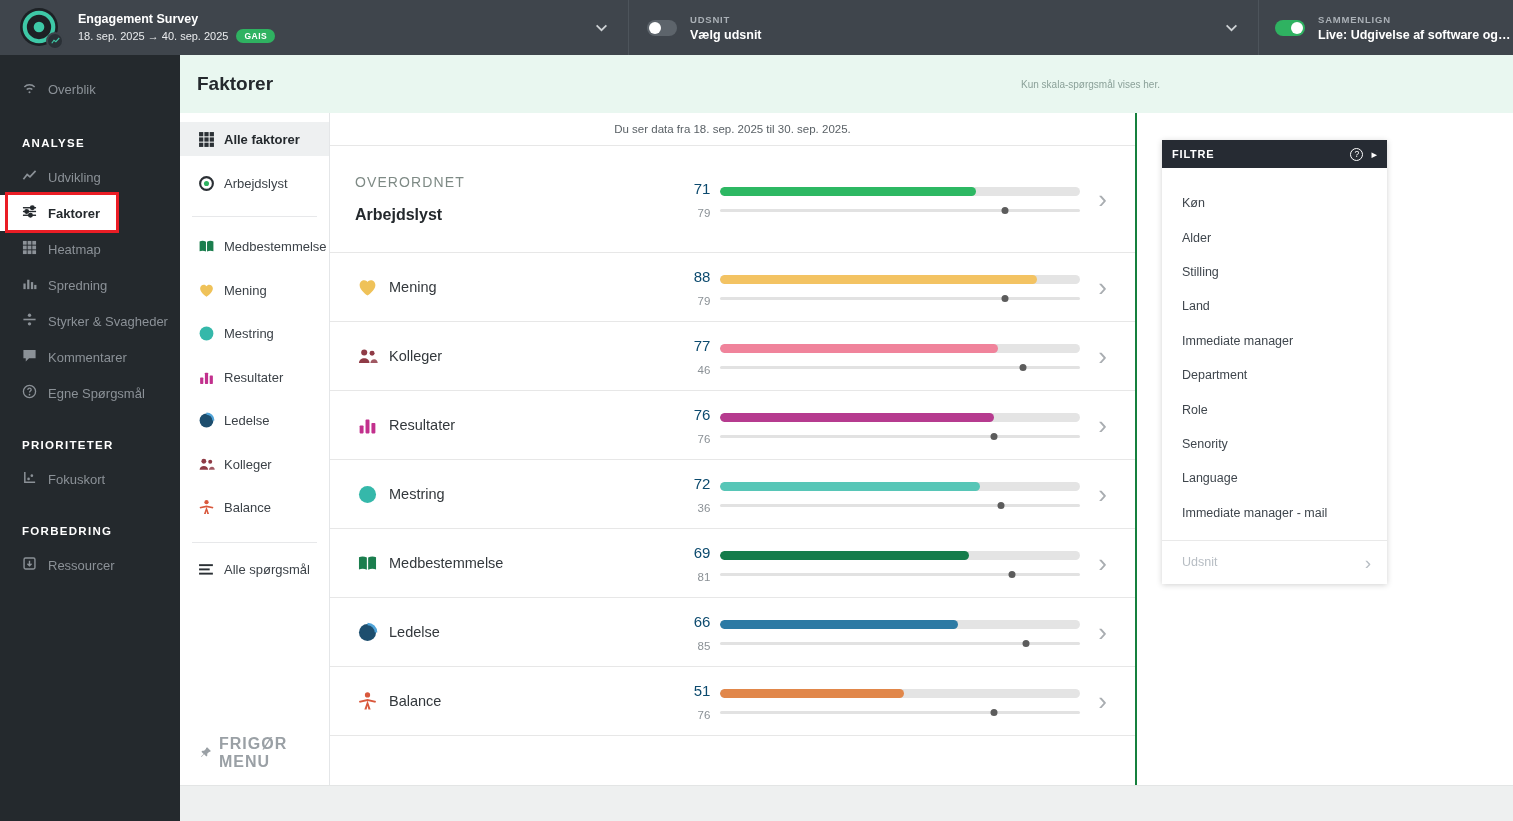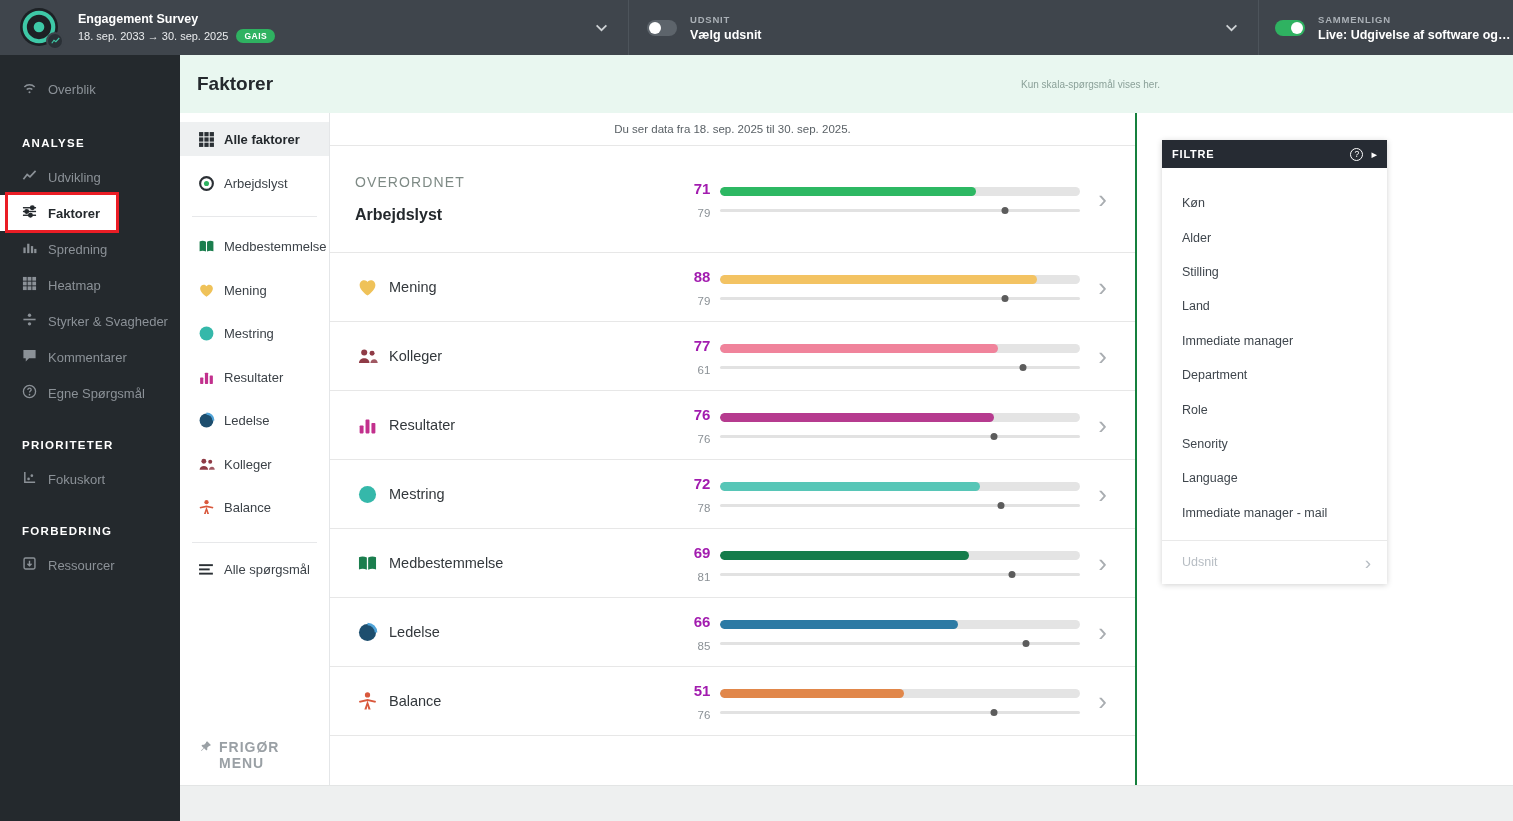--- a/index.html
+++ b/index.html
@@ -46,36 +46,36 @@
   
   .submenu{position:absolute;left:180px;top:113px;width:150px;bottom:36px;background:#fff;border-right:1px solid #e4e6e8;padding-top:9px;font-size:13px;color:#3c4248}
   .sub-item{display:flex;align-items:center;gap:9px;height:34px;padding-left:17px;cursor:pointer;white-space:nowrap}
   .sub-item.active{background:#eef0f1;font-weight:bold;color:#24292d}
   .sub-item.tall{height:43.5px}
   .sub-item.mt{margin-top:10px}
   .sub-ic{display:inline-flex;width:18px;height:18px;align-items:center;justify-content:center;flex:0 0 auto}
   .sub-ic svg{width:17px;height:17px}
   .sub-div{height:1px;background:#e7e8ea;margin:16px 12px 8px 12px}
   .sub-div.b{margin:12px 12px 10px 12px}
-  .sub-footer{position:absolute;bottom:14px;left:20px;display:flex;align-items:flex-start;gap:7px;font-size:14px;letter-spacing:1px;color:#9aa0a5;font-weight:bold;cursor:pointer}
+  .sub-footer{position:absolute;bottom:14px;left:20px;display:flex;align-items:center;gap:7px;font-size:16px;letter-spacing:1px;color:#9aa0a5;font-weight:bold;cursor:pointer}
   .sub-footer svg{width:12px;height:12px}
 
   
   .list-col{position:absolute;left:330px;top:113px;width:807px;bottom:36px;background:#fff;border-right:2px solid #15803d}
   .date-note{height:33px;display:flex;align-items:center;justify-content:center;font-size:11.5px;color:#5a6166;border-bottom:1px solid #e7e7e7}
   .frow{display:flex;align-items:center;height:69px;border-bottom:1px solid #e7e7e7;padding:0 28px 0 25px;cursor:pointer;background:#fff}
   .frow.first{height:107px}
   .row-icon{width:24px;height:24px;margin-right:10px;display:flex;align-items:center;justify-content:center;flex:0 0 auto}
   .row-icon svg{width:21px;height:21px}
   .row-name{flex:1;min-width:0}
   .overall-label{font-size:14px;letter-spacing:1.1px;color:#7e8a85;margin-bottom:16px}
   .row-title{font-size:14.5px;color:#33383c}
   .row-title.big{font-size:16px;font-weight:bold;color:#24292d}
   .score-block{width:55px;text-align:right;margin-right:10px;flex:0 0 auto}
-  .score{font-size:15px;font-weight:bold;color:#a21caf}
+  .score{font-size:15px;font-weight:normal;color:#0c4a6e}
   .bench{font-size:11.5px;color:#8b9196;margin-top:10px}
   .bar-block{width:360px;flex:0 0 auto}
   .bar-track{height:9px;border-radius:5px;background:#e4e4e4;overflow:hidden}
   .bar-fill{height:100%;border-radius:5px}
   .bench-track{height:3px;border-radius:2px;background:#e2e2e2;margin-top:13px;position:relative}
   .bench-dot{position:absolute;top:-2px;width:7px;height:7px;border-radius:50%;background:#5c5c5c;transform:translateX(-50%)}
   .row-chev{margin-left:auto;padding-left:18px;font-size:26px;color:#a9adb1;line-height:1;font-weight:normal}
 
   
   .filter-panel{position:absolute;left:1162px;top:140px;width:225px;background:#fff;box-shadow:0 1px 6px rgba(0,0,0,.18);z-index:15}
@@ -107,21 +107,21 @@
       </div>
       <div class="logo-badge">
         <svg viewBox="0 0 12 10" fill="none" stroke="#3ec9a7" stroke-width="1.5" width="9" height="8">
             <path d="M1 8l3-4 2.5 2L11 1"></path>
           </svg>
       </div>
     </div>
     <div class="tb-info">
       <div class="tb-title">Engagement Survey</div>
       <div class="tb-sub">
-        <span>18. sep. 2033 → 30. sep. 2025</span>
+        <span>18. sep. 2025 → 40. sep. 2025</span>
         <span class="gais-badge">GAIS</span>
       </div>
     </div>
     <span class="tb-chev">
       <svg class="chev-svg" viewBox="0 0 12 8" fill="none" stroke="currentColor" stroke-width="1.6">
           <path d="M1.5 1.5 6 6l4.5-4.5"></path>
         </svg>
     </span>
   </div>
 
@@ -179,32 +179,20 @@
       <svg viewBox="0 0 16 16" stroke="currentColor" stroke-width="1.5" fill="currentColor">
           <line x1="1" y1="4" x2="15" y2="4"></line>
           <circle cx="11" cy="4" r="1.9"></circle>
           <line x1="1" y1="8" x2="15" y2="8"></line>
           <circle cx="5" cy="8" r="1.9"></circle>
           <line x1="1" y1="12" x2="15" y2="12"></line>
           <circle cx="9" cy="12" r="1.9"></circle>
         </svg>
     </span>
     <span>Faktorer</span>
-  </div>
-
-  <div class="side-item">
-    <span>
-      <svg viewBox="0 0 16 16" fill="currentColor">
-          <rect x="1.5" y="8" width="2.4" height="6"></rect>
-          <rect x="5.5" y="4" width="2.4" height="10"></rect>
-          <rect x="9.5" y="6.5" width="2.4" height="7.5"></rect>
-          <rect x="13" y="9.5" width="2.4" height="4.5"></rect>
-        </svg>
-    </span>
-    <span>Spredning</span>
   </div>
 
   <div class="side-item">
     <span>
       <svg viewBox="0 0 16 16" fill="currentColor">
           <rect x="1" y="1" width="4" height="4"></rect>
           <rect x="6" y="1" width="4" height="4"></rect>
           <rect x="11" y="1" width="4" height="4"></rect>
           <rect x="1" y="6" width="4" height="4"></rect>
           <rect x="6" y="6" width="4" height="4"></rect>
@@ -212,20 +200,32 @@
           <rect x="1" y="11" width="4" height="4"></rect>
           <rect x="6" y="11" width="4" height="4"></rect>
           <rect x="11" y="11" width="4" height="4"></rect>
         </svg>
     </span>
     <span>Heatmap</span>
   </div>
 
   <div class="side-item">
     <span>
+      <svg viewBox="0 0 16 16" fill="currentColor">
+          <rect x="1.5" y="8" width="2.4" height="6"></rect>
+          <rect x="5.5" y="4" width="2.4" height="10"></rect>
+          <rect x="9.5" y="6.5" width="2.4" height="7.5"></rect>
+          <rect x="13" y="9.5" width="2.4" height="4.5"></rect>
+        </svg>
+    </span>
+    <span>Spredning</span>
+  </div>
+
+  <div class="side-item">
+    <span>
       <svg viewBox="0 0 16 16" fill="currentColor" stroke="currentColor">
           <line x1="1.5" y1="8" x2="14.5" y2="8" stroke-width="1.7"></line>
           <circle cx="8" cy="3.4" r="1.8" stroke="none"></circle>
           <circle cx="8" cy="12.6" r="1.8" stroke="none"></circle>
         </svg>
     </span>
     <span>Styrker &amp; Svagheder</span>
   </div>
 
   <div class="side-item">
@@ -454,21 +454,21 @@
           <path d="M1.5 13c0-2.2 1.8-3.6 4-3.6s4 1.4 4 3.6z"></path>
           <circle cx="11.5" cy="5.5" r="1.9"></circle>
           <path d="M10.2 13c.2-1.8 1.2-3 3-3 1.4 0 2.4 1 2.6 3z" opacity=".85"></path>
         </svg>
     </div>
     <div class="row-name">
         <div class="row-title">Kolleger</div>
       </div>
     <div class="score-block">
       <div class="score">77</div>
-      <div class="bench">61</div>
+      <div class="bench">46</div>
     </div>
     <div class="bar-block">
       <div class="bar-track">
           <div class="bar-fill" style="width: 77%; background-color: rgb(240, 131, 155);"></div>
         </div>
       <div class="bench-track">
           <div class="bench-dot" style="left: 84%;"></div>
         </div>
     </div>
     <div class="row-chev">›</div>
@@ -504,21 +504,21 @@
     <div class="row-icon" style="color: rgb(53, 184, 170);">
       <svg viewBox="0 0 16 16" fill="currentColor">
           <circle cx="8" cy="8" r="6.5"></circle>
         </svg>
     </div>
     <div class="row-name">
         <div class="row-title">Mestring</div>
       </div>
     <div class="score-block">
       <div class="score">72</div>
-      <div class="bench">78</div>
+      <div class="bench">36</div>
     </div>
     <div class="bar-block">
       <div class="bar-track">
           <div class="bar-fill" style="width: 72%; background-color: rgb(87, 198, 183);"></div>
         </div>
       <div class="bench-track">
           <div class="bench-dot" style="left: 78%;"></div>
         </div>
     </div>
     <div class="row-chev">›</div>

